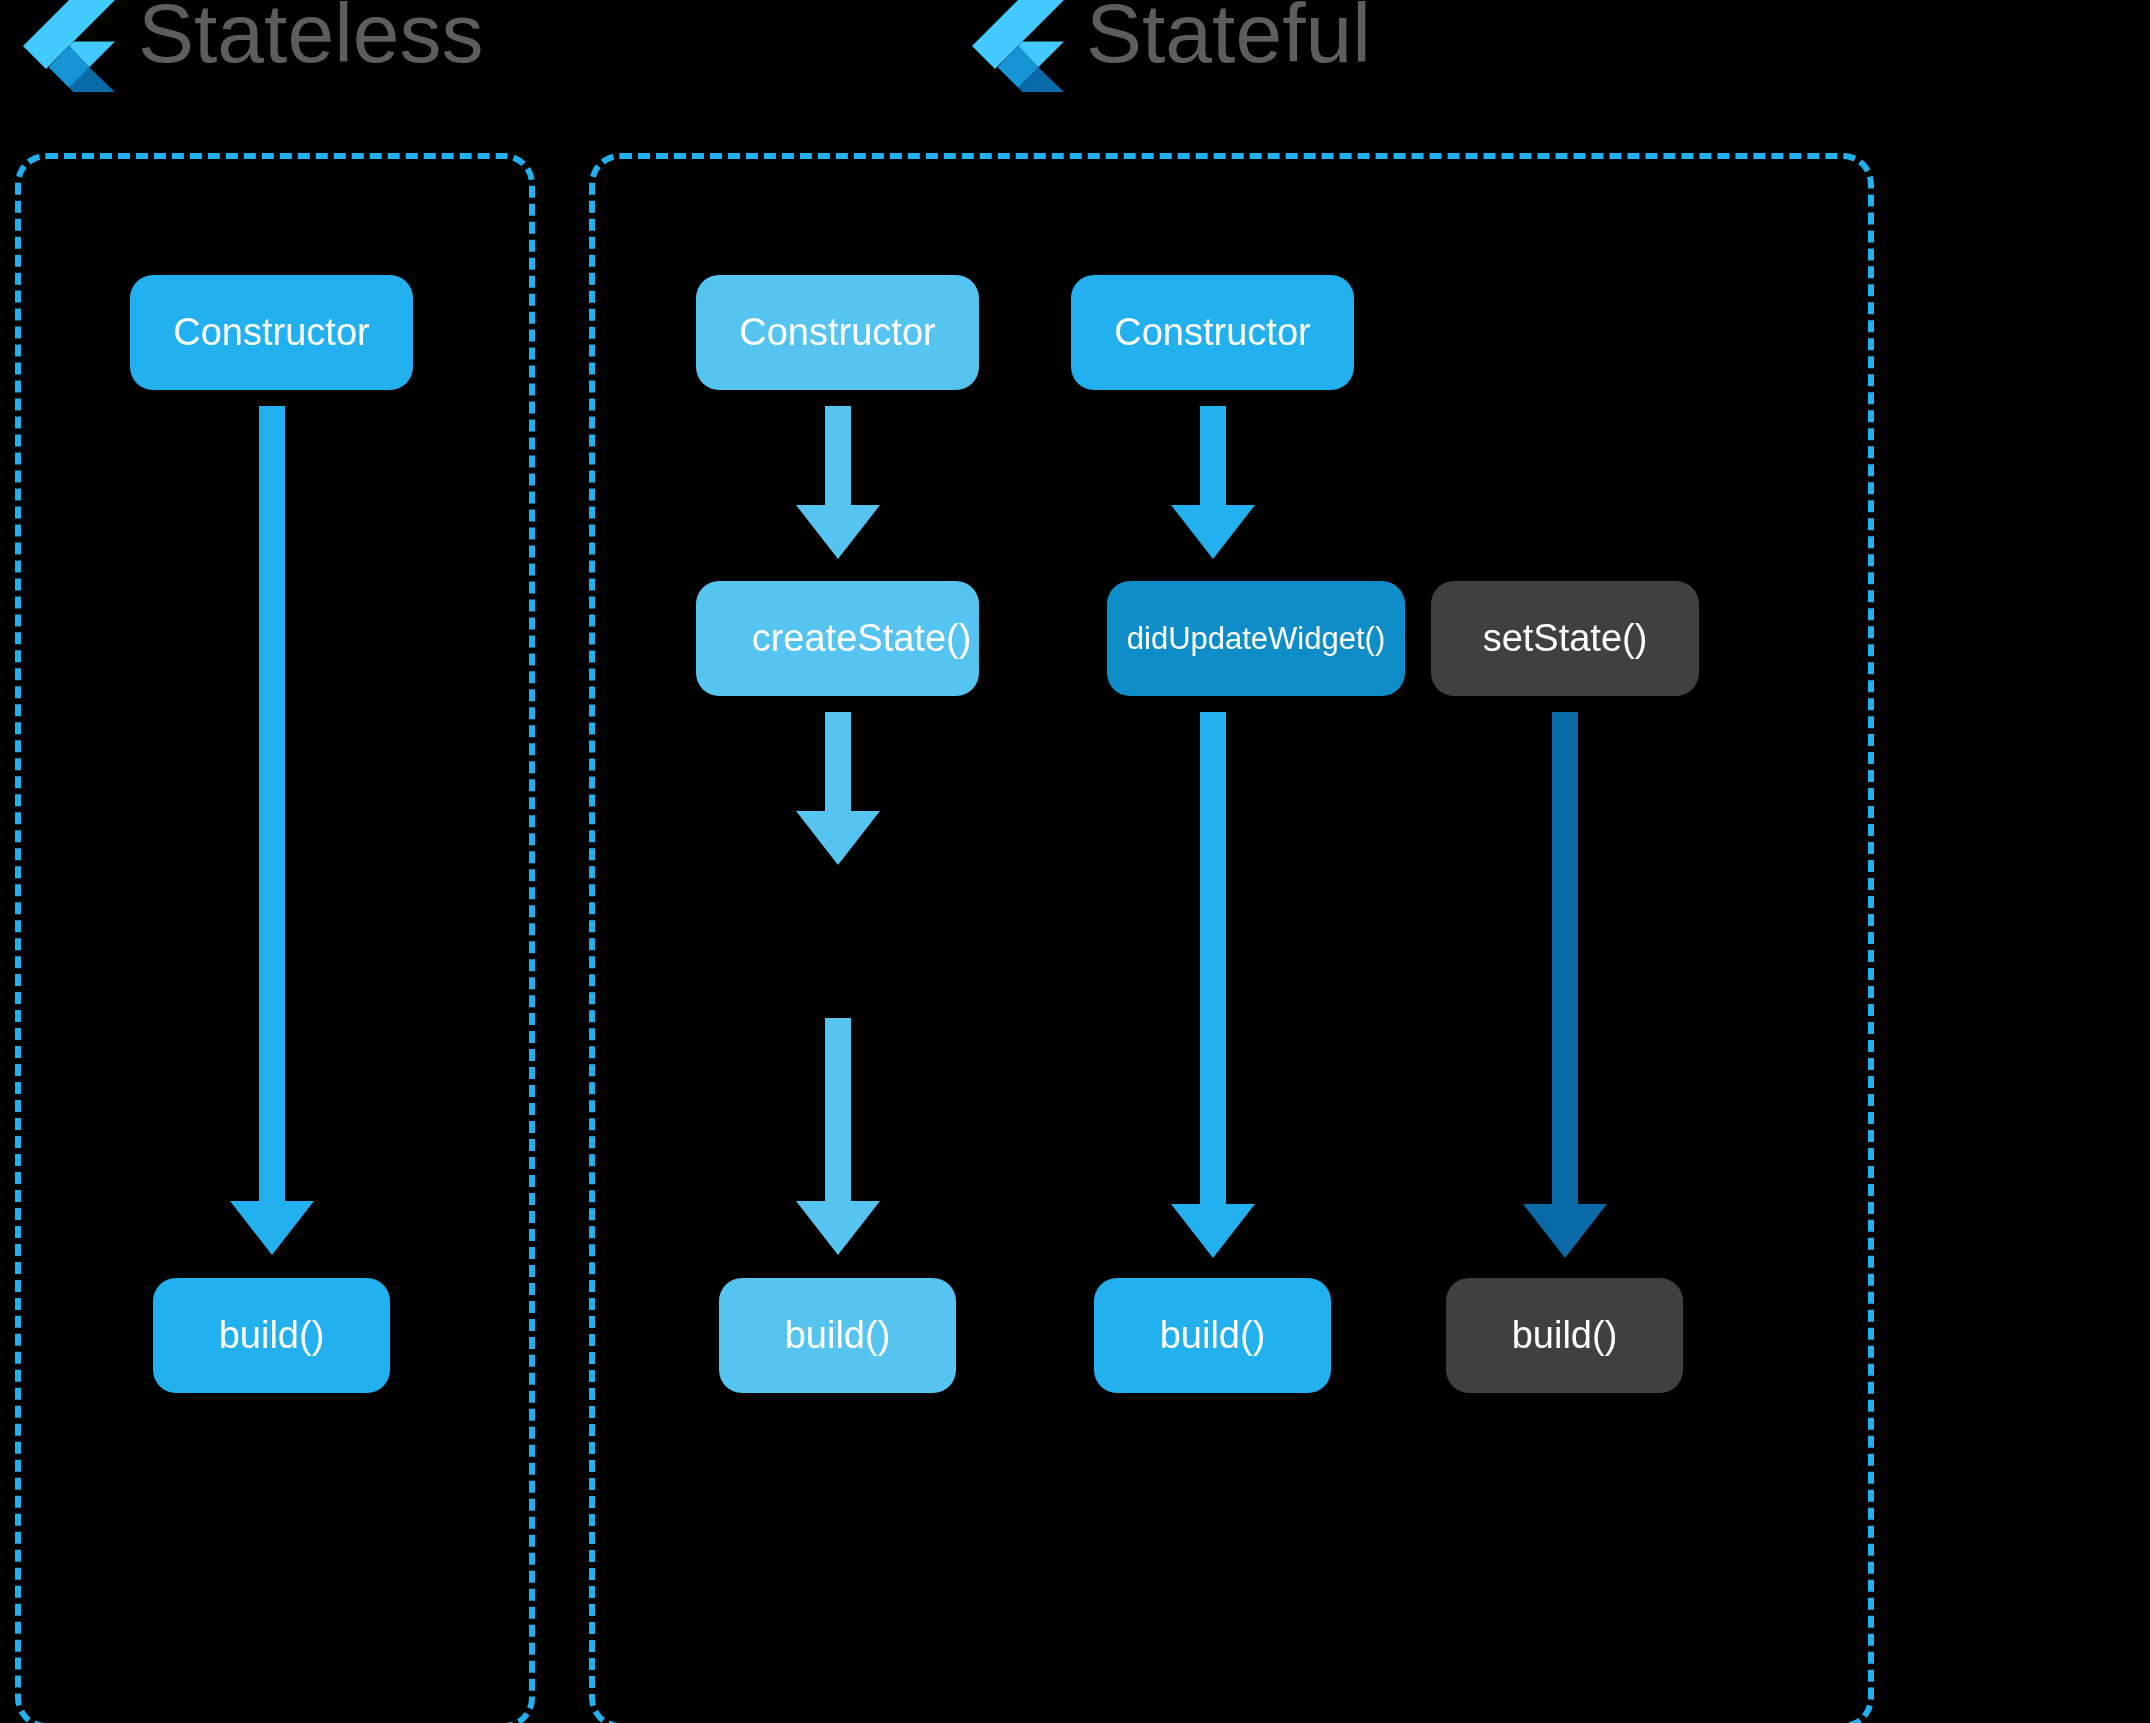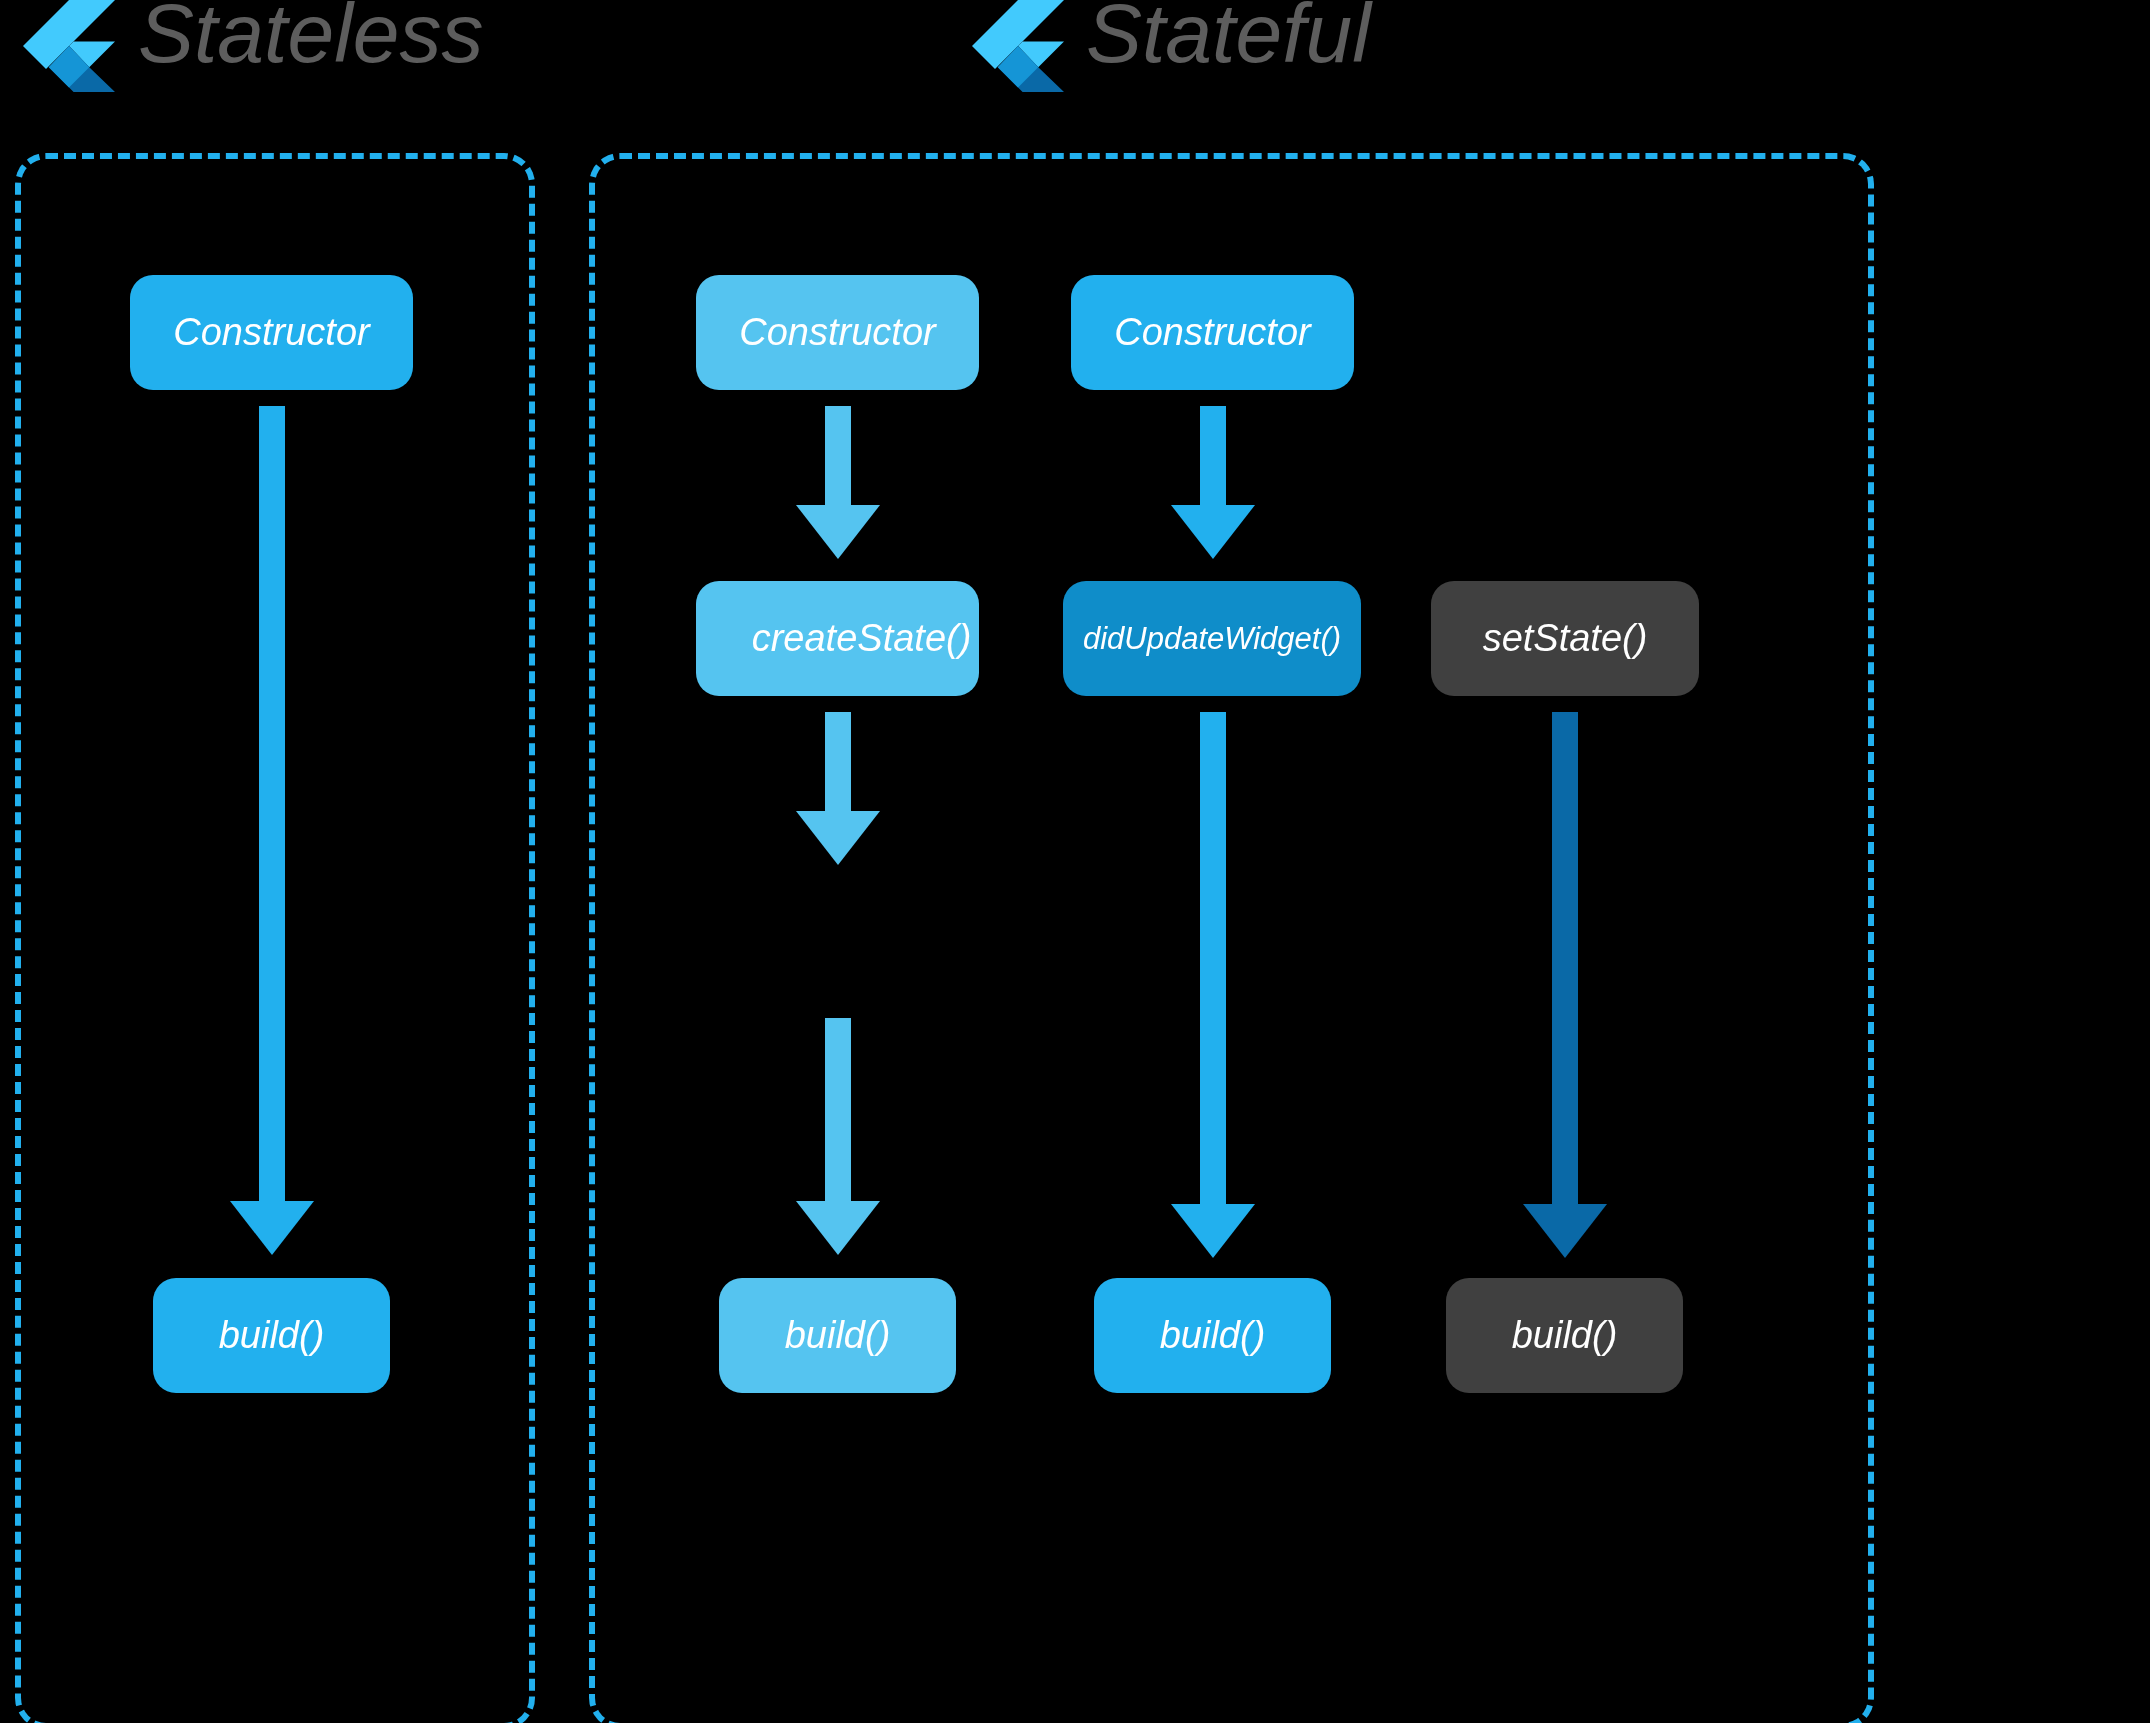--- a/index.html
+++ b/index.html
@@ -7,21 +7,20 @@
     width: 2151px;
     height: 1724px;
     background: #000;
     font-family: "Segoe UI", "Helvetica Neue", Arial, sans-serif;
     overflow: hidden;
   }
   .canvas {
     position: relative;
     width: 2151px;
     height: 1724px;
-    font-style: italic;
   }
   .title {
     position: absolute;
     color: #5d5d5d;
     font-size: 84px;
     font-weight: 400;
   }
   .flutter-logo {
     position: absolute;
     width: 92px;
@@ -38,21 +37,21 @@
     align-items: center;
     justify-content: center;
     color: #fff;
     border-radius: 23px;
     height: 115px;
     font-size: 38px;
     font-weight: 400;
   }
   .c-light { background: #55c4f0; }   
   .c-mid  { background: #22b0ee; }    
-  .c-mid2 { background: #0f8dc9; }    
+  .c-mid2 { background: #0f8dc9; margin-left: 44px; }    
   .c-dark { background: #404040; }    
   .arrow {
     position: absolute;
   }
   
   .arrow .shaft {
     position: absolute;
     left: 50%;
     transform: translateX(-50%);
     top: 0;

